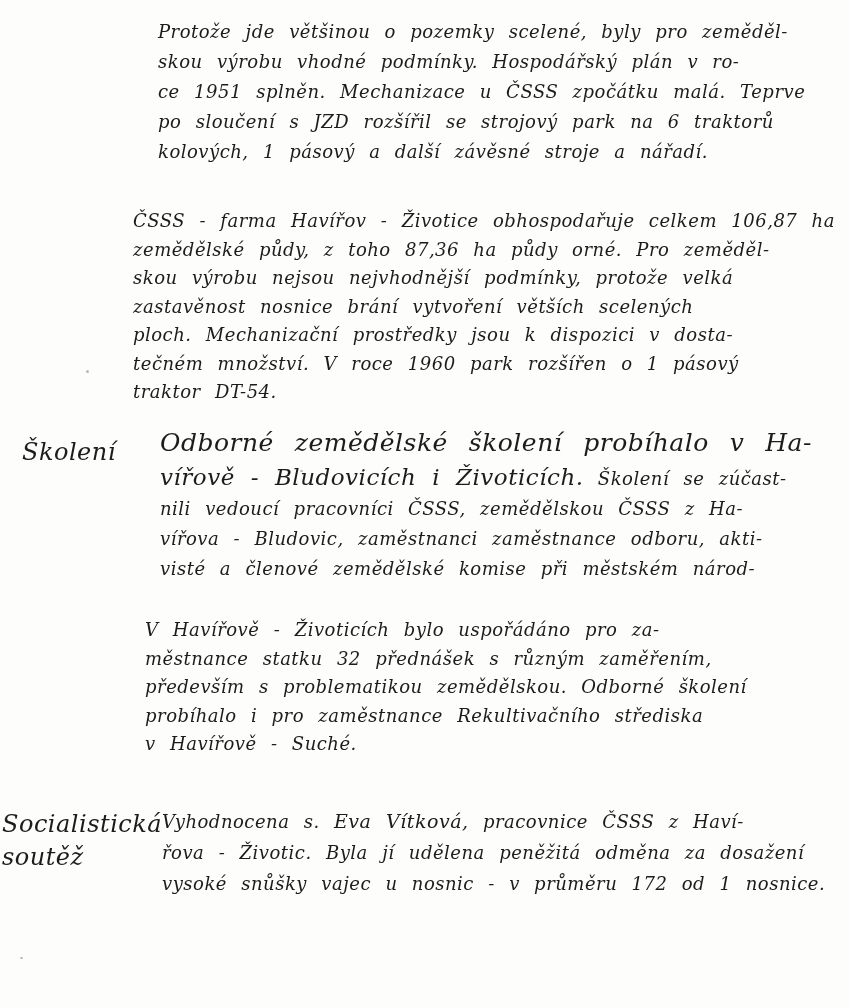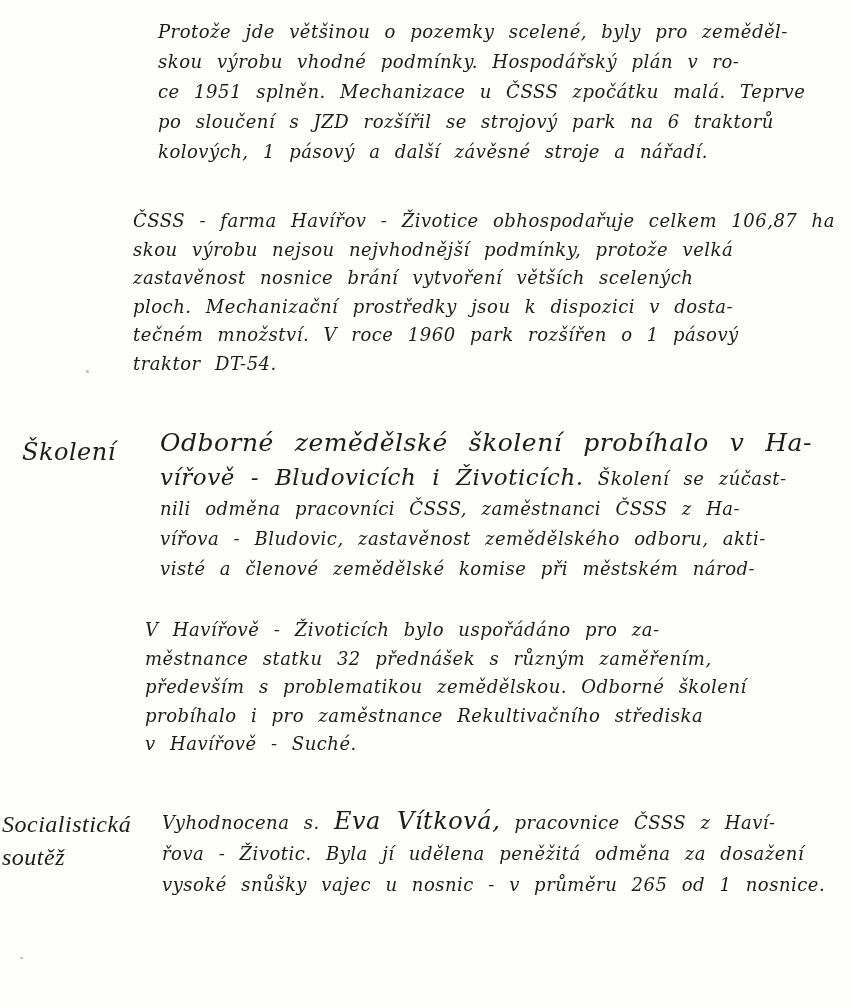--- a/index.html
+++ b/index.html
@@ -33,88 +33,89 @@
 
   .hw-heading {
     font-size: 25px;
     line-height: 38px;
     letter-spacing: 0.5px;
     word-spacing: 0.5em;
     white-space: nowrap;
   }
 
   .hw-large { font-size: 23px; }
-  .hw-name  { font-size: 24px; }
+  .hw-name  { font-size: 19px; }
 
   .margin-label {
     position: absolute;
     font-size: 24px;
     line-height: 33px;
     letter-spacing: 0.5px;
     white-space: nowrap;
   }
 
   
   .speck { position: absolute; background: #b9b9b4; border-radius: 50%; }
 </style>
 </head>
 <body>
 
 <div class="page">
 
   <div class="margin-label" style="top:436px; left:22px;">Školení</div>
 
-  <div class="margin-label" style="top:808px; left:2px;font-family:Liberation Serif, serif;">
+  <div class="margin-label" style="top:808px; left:2px;">
     <div>Socialistická</div>
     <div>soutěž</div>
   </div>
 
   <div class="block b1" style="top:17px; left:158px;">
     <div class="hw-line">Protože jde většinou o pozemky scelené, byly pro zeměděl-</div>
     <div class="hw-line">skou výrobu vhodné podmínky. Hospodářský plán v ro-</div>
     <div class="hw-line">ce 1951 splněn. Mechanizace u ČSSS zpočátku malá. Teprve</div>
     <div class="hw-line">po sloučení s JZD rozšířil se strojový park na 6 traktorů</div>
     <div class="hw-line">kolových, 1 pásový a další závěsné stroje a nářadí.</div>
   </div>
 
   <div class="block b2" style="top:207px; left:133px;">
     <div class="hw-line">ČSSS - farma Havířov - Životice obhospodařuje celkem 106,87 ha</div>
+    <div class="hw-line">zemědělské půdy, z toho 87,36 ha půdy orné. Pro zeměděl-</div>
     <div class="hw-line">skou výrobu nejsou nejvhodnější podmínky, protože velká</div>
     <div class="hw-line">zastavěnost nosnice brání vytvoření větších scelených</div>
     <div class="hw-line">ploch. Mechanizační prostředky jsou k dispozici v dosta-</div>
     <div class="hw-line">tečném množství. V roce 1960 park rozšířen o 1 pásový</div>
     <div class="hw-line">traktor DT-54.</div>
   </div>
 
   <div class="block b3" style="top:424px; left:160px;">
     <div class="hw-heading">Odborné zemědělské školení probíhalo v Ha-</div>
     <div class="hw-line">
       <span class="hw-large">vířově - Bludovicích i Životicích.</span>
       <span>Školení se zúčast-</span>
     </div>
-    <div class="hw-line">nili odměna pracovníci ČSSS, zaměstnanci ČSSS z Ha-</div>
-    <div class="hw-line">vířova - Bludovic, zastavěnost zemědělského odboru, akti-</div>
+    <div class="hw-line">nili vedoucí pracovníci ČSSS, zemědělskou ČSSS z Ha-</div>
+    <div class="hw-line">vířova - Bludovic, zaměstnanci zaměstnance odboru, akti-</div>
     <div class="hw-line">visté a členové zemědělské komise při městském národ-</div>
   </div>
 
   <div class="block b4" style="top:616px; left:145px;">
     <div class="hw-line">V Havířově - Životicích bylo uspořádáno pro za-</div>
     <div class="hw-line">městnance statku 32 přednášek s různým zaměřením,</div>
     <div class="hw-line">především s problematikou zemědělskou. Odborné školení</div>
     <div class="hw-line">probíhalo i pro zaměstnance Rekultivačního střediska</div>
     <div class="hw-line">v Havířově - Suché.</div>
   </div>
 
   <div class="block b5" style="top:806px; left:162px;">
     <div class="hw-line">
       <span>Vyhodnocena s.</span>
       <span class="hw-name">Eva Vítková,</span>
       <span>pracovnice ČSSS z Haví-</span>
     </div>
     <div class="hw-line">řova - Životic. Byla jí udělena peněžitá odměna za dosažení</div>
-    <div class="hw-line">vysoké snůšky vajec u nosnic - v průměru 265 od 1 nosnice.</div>
+    <div class="hw-line">vysoké snůšky vajec u nosnic - v průměru 172 od 1 nosnice.</div>
   </div>
 
   <div class="speck" style="left:86px; top:370px; width:3px; height:3px;"></div>
   <div class="speck" style="left:300px; top:470px; width:3px; height:2px;"></div>
   <div class="speck" style="left:20px; top:957px; width:3px; height:2px;"></div>
 
 </div>
 
 </body></html>

